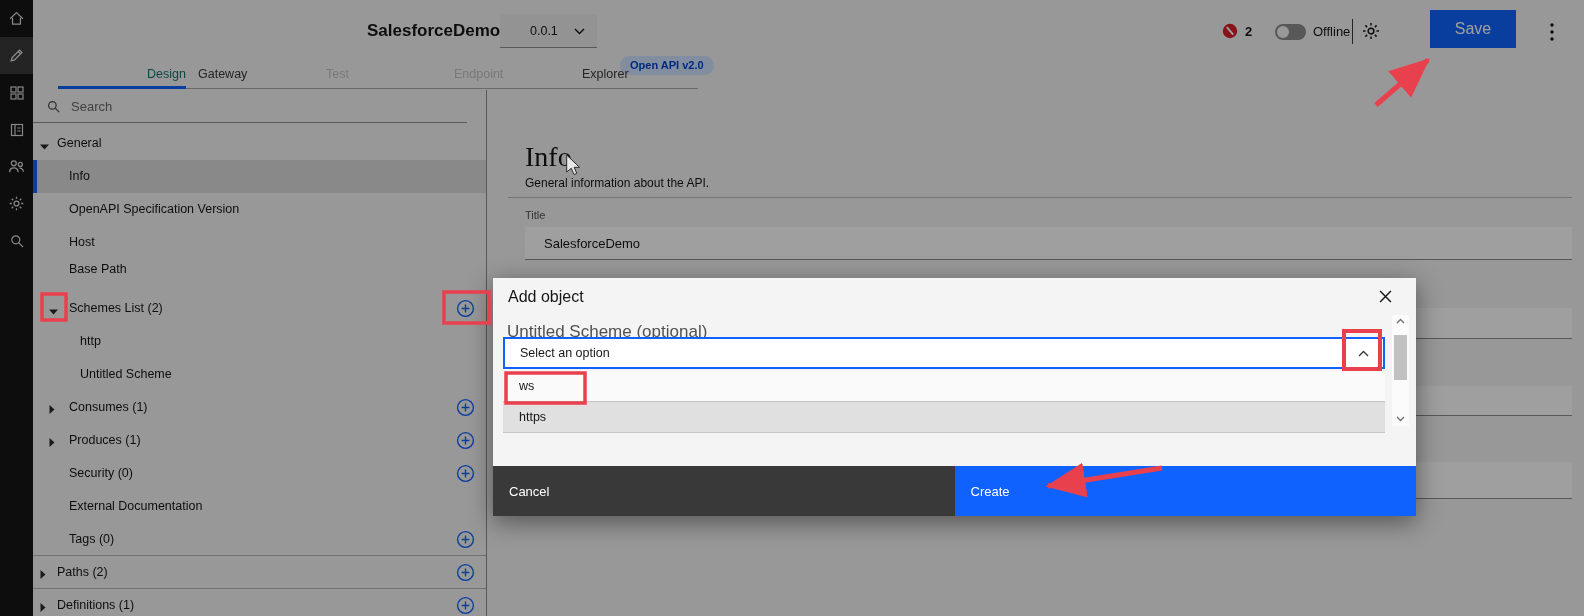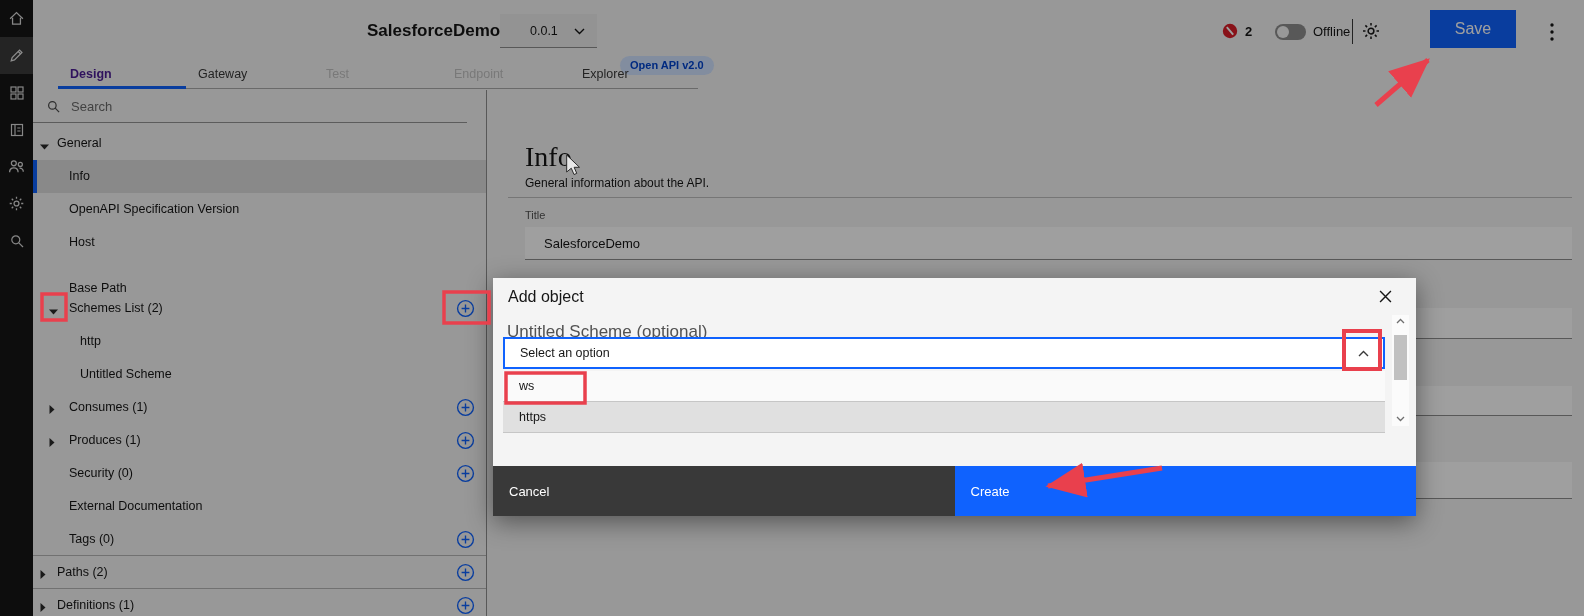--- a/index.html
+++ b/index.html
@@ -30,21 +30,21 @@
   .gear-btn{position:absolute;left:1361px;top:21px;width:20px;height:20px;cursor:pointer;}
   .save-btn{position:absolute;left:1430px;top:10px;width:86px;height:38px;background:#0f62fe;color:#fff;
             font-size:16px;display:flex;align-items:center;justify-content:center;cursor:pointer;}
   .overflow-btn{position:absolute;left:1543px;top:20px;width:18px;height:24px;cursor:pointer;
                 display:flex;align-items:center;justify-content:center;}
 
   
   .tab-bar{position:absolute;left:58px;top:60px;height:29px;display:flex;z-index:1;}
   .tab{position:relative;width:128px;height:29px;font-size:12.5px;line-height:28px;padding-left:12px;
        border-bottom:1px solid #ababab;color:#393939;cursor:pointer;}
-  .tab.active{font-weight:700;color:#4c1d95;}
+  .tab.active{font-weight:400;color:#0f766e;text-align:right;}
   .tab.active::after{content:"";position:absolute;left:0;bottom:-1px;width:100%;height:3px;background:#0f62fe;}
   .tab.disabled{color:#c2c2c2;}
 
   
   .tree-panel{position:absolute;left:33px;top:90px;width:454px;height:526px;background:#f4f4f4;
               border-right:1px solid #8d8d8d;z-index:1;overflow:hidden;}
   .tree-search{position:absolute;left:0;top:0;width:434px;height:33px;border-bottom:1px solid #949494;}
   .tree-search svg{position:absolute;left:13px;top:9px;}
   .tree-search input{position:absolute;left:36px;top:3px;width:400px;height:26px;border:none;background:transparent;
                      outline:none;font-size:13px;font-family:"Liberation Sans",sans-serif;color:#333;}
@@ -249,21 +249,21 @@
       </div>
       <div class="trow lvl2 sel" style="top: 70px;">
         <span class="tlabel">Info</span>
       </div>
       <div class="trow lvl2" style="top: 103px;">
         <span class="tlabel">OpenAPI Specification Version</span>
       </div>
       <div class="trow lvl2" style="top: 136px;">
         <span class="tlabel">Host</span>
       </div>
-      <div class="trow lvl2" style="top: 182px; padding-left: 31px;">
+      <div class="trow lvl2" style="top: 163px; padding-left: 31px;">
         <span class="tlabel">Base Path</span>
       </div>
       <div class="trow lvl2" style="top: 202px;">
         <span class="caret"><svg width="9" height="6" viewBox="0 0 9 6">
             <polygon points="0,0.5 9,0.5 4.5,5.5" fill="#2b2b2b"></polygon>
           </svg></span>
         <span class="tlabel">Schemes List (2)</span>
         <span class="plus"><svg width="19" height="19" viewBox="0 0 18 18">
             <g fill="none" stroke="#0f62fe" stroke-width="1.3">
               <circle cx="9" cy="9" r="7.5"></circle>

